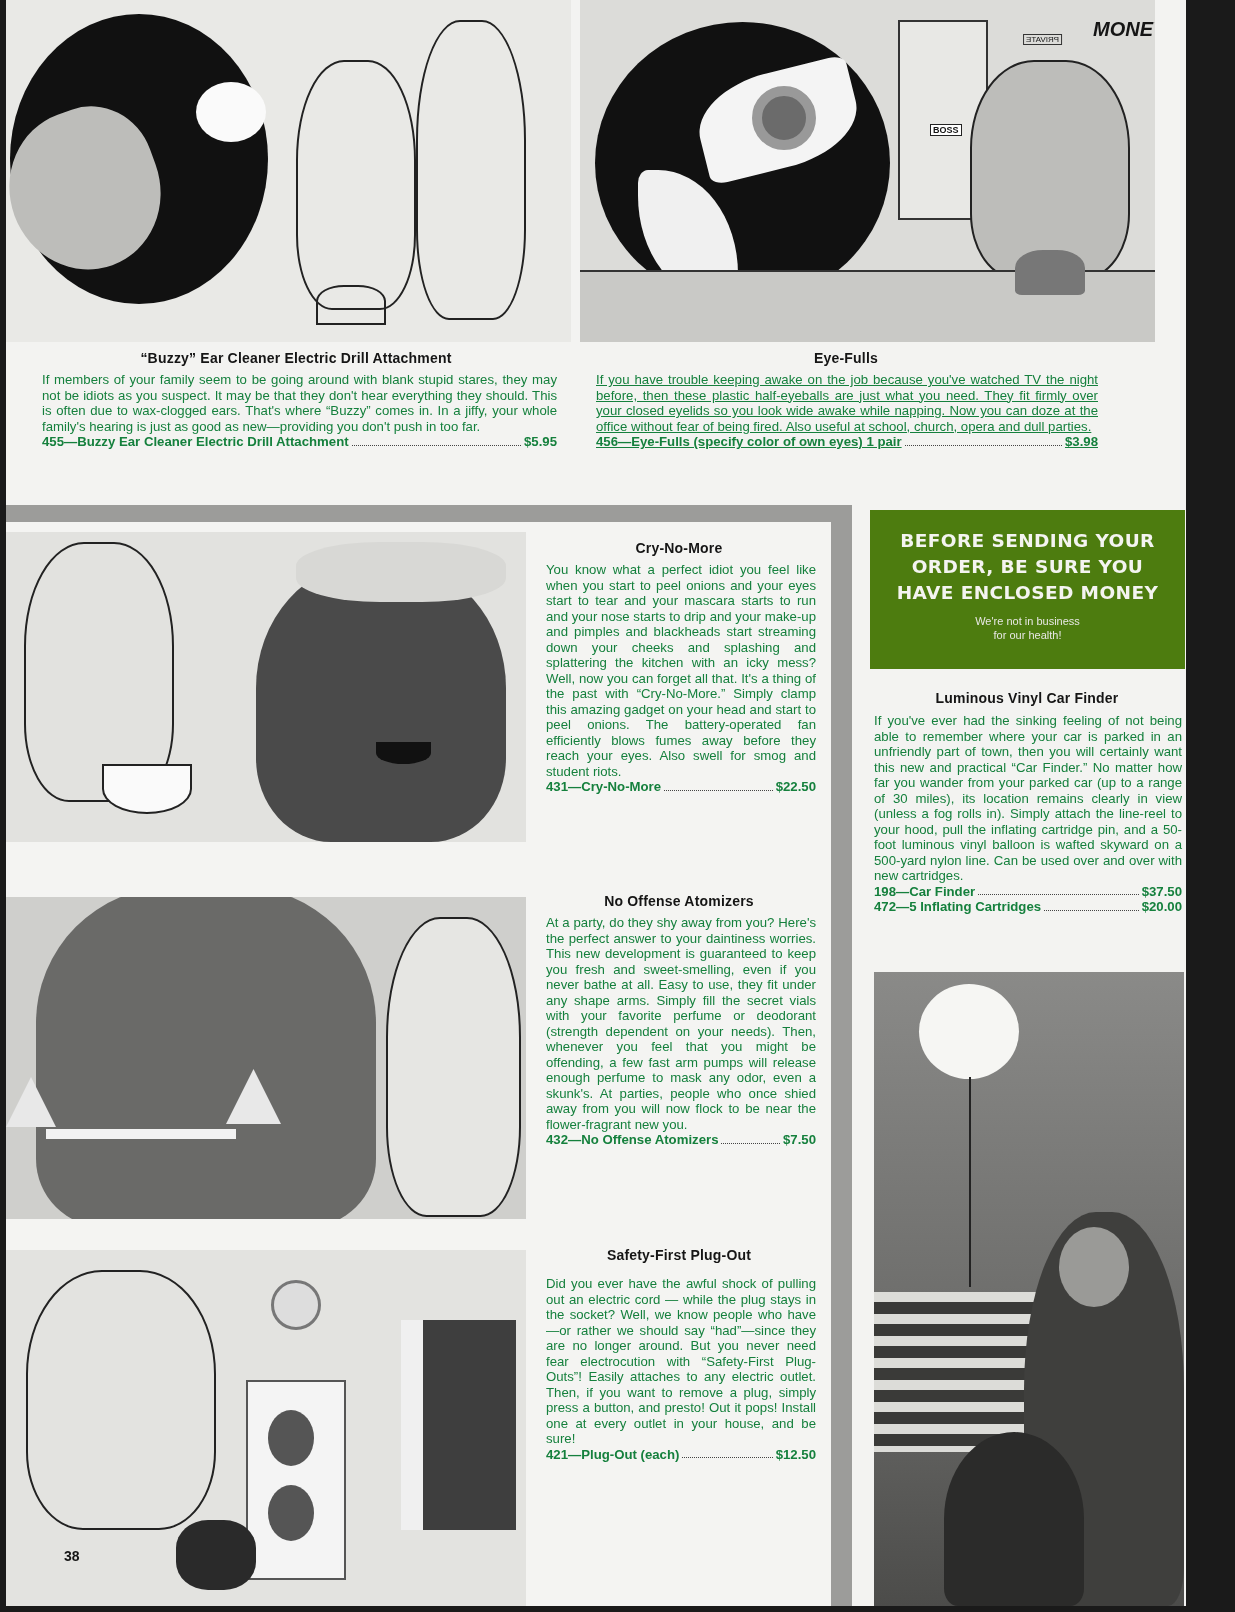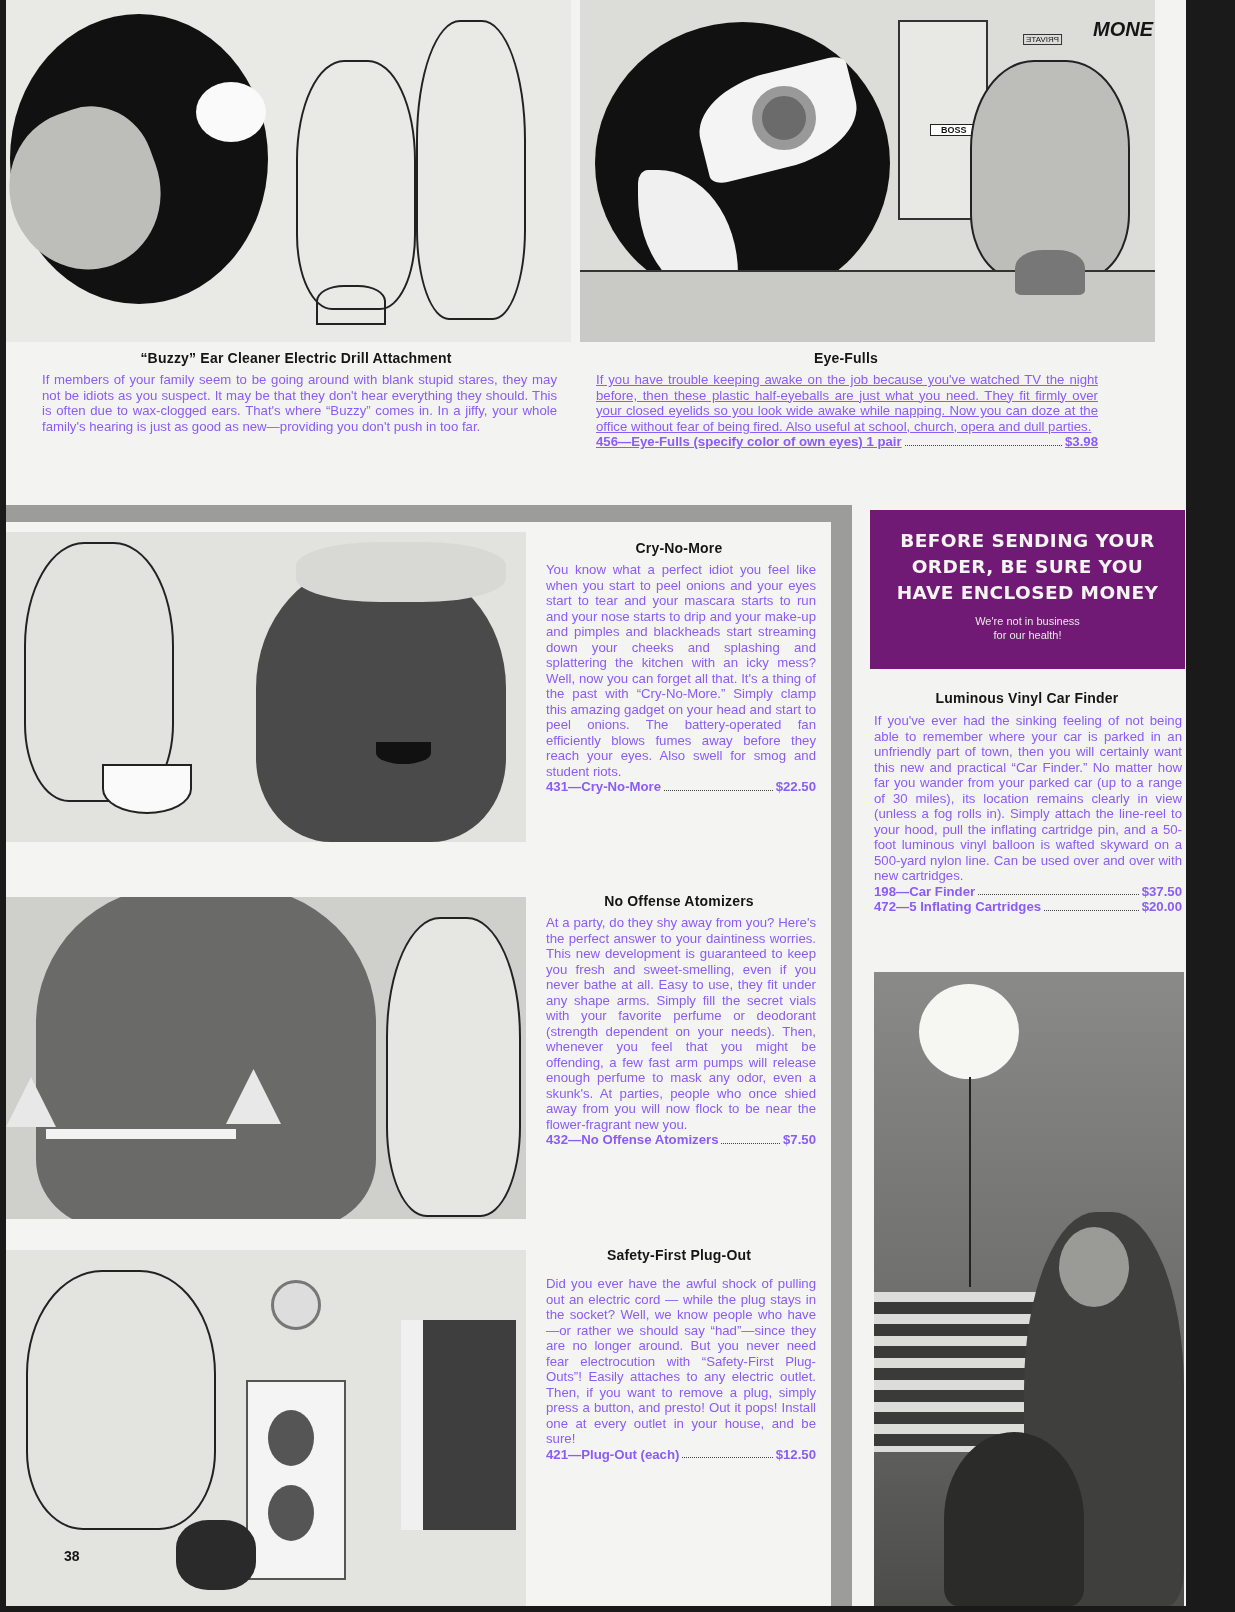--- a/index.html
+++ b/index.html
@@ -20,38 +20,38 @@
   .illus { position: absolute; background: #e6e6e3; overflow: hidden; }
   .illus .disc { position: absolute; border-radius: 50%; background: #111; }
   .sketch-line { position: absolute; border: 2px solid #222; border-radius: 40% 40% 30% 30%; background: transparent; }
 
   .title {
     position: absolute; font-weight: bold; font-size: 14px; text-align: center;
     letter-spacing: 0.2px;
   }
   .body-text {
     position: absolute; font-size: 13.2px; line-height: 15.5px; text-align: justify;
-    color: #8b5cf6;
+    color: #15803d;
   }
   .price-line {
     display: flex; font-weight: bold; font-size: 13.2px; line-height: 15.5px;
   }
   .price-line .leader { flex: 1; border-bottom: 1px dotted #444; margin: 0 3px 4px 3px; }
 
   .gray-frame {
     position: absolute; left: 0; top: 505px; width: 846px; height: 1101px;
     background: #9c9c9a;
   }
   .white-panel {
     position: absolute; left: 0; top: 522px; width: 825px; height: 1084px;
     background: #f4f4f2;
   }
   .notice {
     position: absolute; left: 864px; top: 510px; width: 315px; height: 159px;
-    background: #701a75; color: #f4f4f0; text-align: center;
+    background: #4d7c0f; color: #f4f4f0; text-align: center;
   }
   .notice .headline {
     font-family: "DejaVu Sans", sans-serif; font-weight: bold; font-size: 18.5px;
     line-height: 26px; margin-top: 18px; letter-spacing: 0.4px;
   }
   .notice .sub { font-size: 11px; line-height: 14px; margin-top: 8px; color: #e8e8e4; }
   .page-num { position: absolute; left: 58px; top: 1548px; font-weight: bold; font-size: 14px; }
 </style>
 </head>
 <body>
@@ -63,29 +63,34 @@
     <div class="abs" style="left:4px;top:110px;width:150px;height:160px;background:#bdbdba;border-radius:50% 40% 50% 50%;transform:rotate(-20deg);"></div>
     <div class="abs" style="left:190px;top:82px;width:70px;height:60px;background:#fafafa;border-radius:50%;"></div>
     <div class="sketch-line" style="left:290px;top:60px;width:120px;height:250px;"></div>
     <div class="sketch-line" style="left:410px;top:20px;width:110px;height:300px;"></div>
     <div class="sketch-line" style="left:310px;top:285px;width:70px;height:40px;border-radius:40% 40% 0 0;"></div>
   </div>
 
   <div class="title" style="left:30px;top:350px;width:520px;">“Buzzy” Ear Cleaner Electric Drill Attachment</div>
   <div class="body-text" style="left:36px;top:372px;width:515px;">
     <span>If members of your family seem to be going around with blank stupid stares, they may not be idiots as you suspect. It may be that they don't hear everything they should. This is often due to wax-clogged ears. That's where “Buzzy” comes in. In a jiffy, your whole family's hearing is just as good as new—providing you don't push in too far.</span>
+    <div class="price-line">
+      <span>455—Buzzy Ear Cleaner Electric Drill Attachment</span>
+      <span class="leader"></span>
+      <span>$5.95</span>
+    </div>
   </div>
 
   <div class="illus" style="left:574px;top:0;width:575px;height:342px;background:#dcdcd9;">
     <div class="disc" style="left:15px;top:22px;width:295px;height:282px;"></div>
     <div class="abs" style="left:118px;top:72px;width:160px;height:96px;background:#f4f4f4;border-radius:50% 10% 50% 10%;transform:rotate(-14deg);"></div>
     <div class="abs" style="left:172px;top:86px;width:64px;height:64px;background:#6b6b6b;border-radius:50%;border:10px solid #999;"></div>
     <div class="abs" style="left:58px;top:170px;width:100px;height:130px;background:#f0f0f0;border-radius:10% 80% 10% 80%;"></div>
     <div class="abs" style="left:318px;top:20px;width:90px;height:200px;border:2px solid #333;background:#e8e8e5;"></div>
-    <div class="abs" style="left:350px;top:124px;font-size:9px;font-weight:bold;border:1px solid #222;padding:0 10px;background:#fff;">BOSS</div>
+    <div class="abs" style="left:350px;top:124px;font-size:9px;font-weight:bold;border:1px solid #222;padding:0 2px;background:#fff;">BOSS</div>
     <div class="abs" style="left:443px;top:34px;font-size:8px;transform:scaleX(-1);border:1px solid #333;padding:0 2px;">PRIVATE</div>
     <div class="abs" style="left:513px;top:18px;font-size:20px;font-weight:bold;font-style:italic;">MONEY</div>
     <div class="sketch-line" style="left:390px;top:60px;width:160px;height:220px;background:#bdbdba;"></div>
     <div class="abs" style="left:0;top:270px;width:575px;height:72px;background:#c9c9c6;border-top:2px solid #333;"></div>
     <div class="abs" style="left:435px;top:250px;width:70px;height:45px;background:#777;border-radius:40% 40% 10% 10%;"></div>
   </div>
 
   <div class="title" style="left:580px;top:350px;width:520px;">Eye-Fulls</div>
   <div class="body-text" style="left:590px;top:372px;width:502px;text-decoration:underline;">
     <span>If you have trouble keeping awake on the job because you've watched TV the night before, then these plastic half-eyeballs are just what you need. They fit firmly over your closed eyelids so you look wide awake while napping. Now you can doze at the office without fear of being fired. Also useful at school, church, opera and dull parties.</span>

